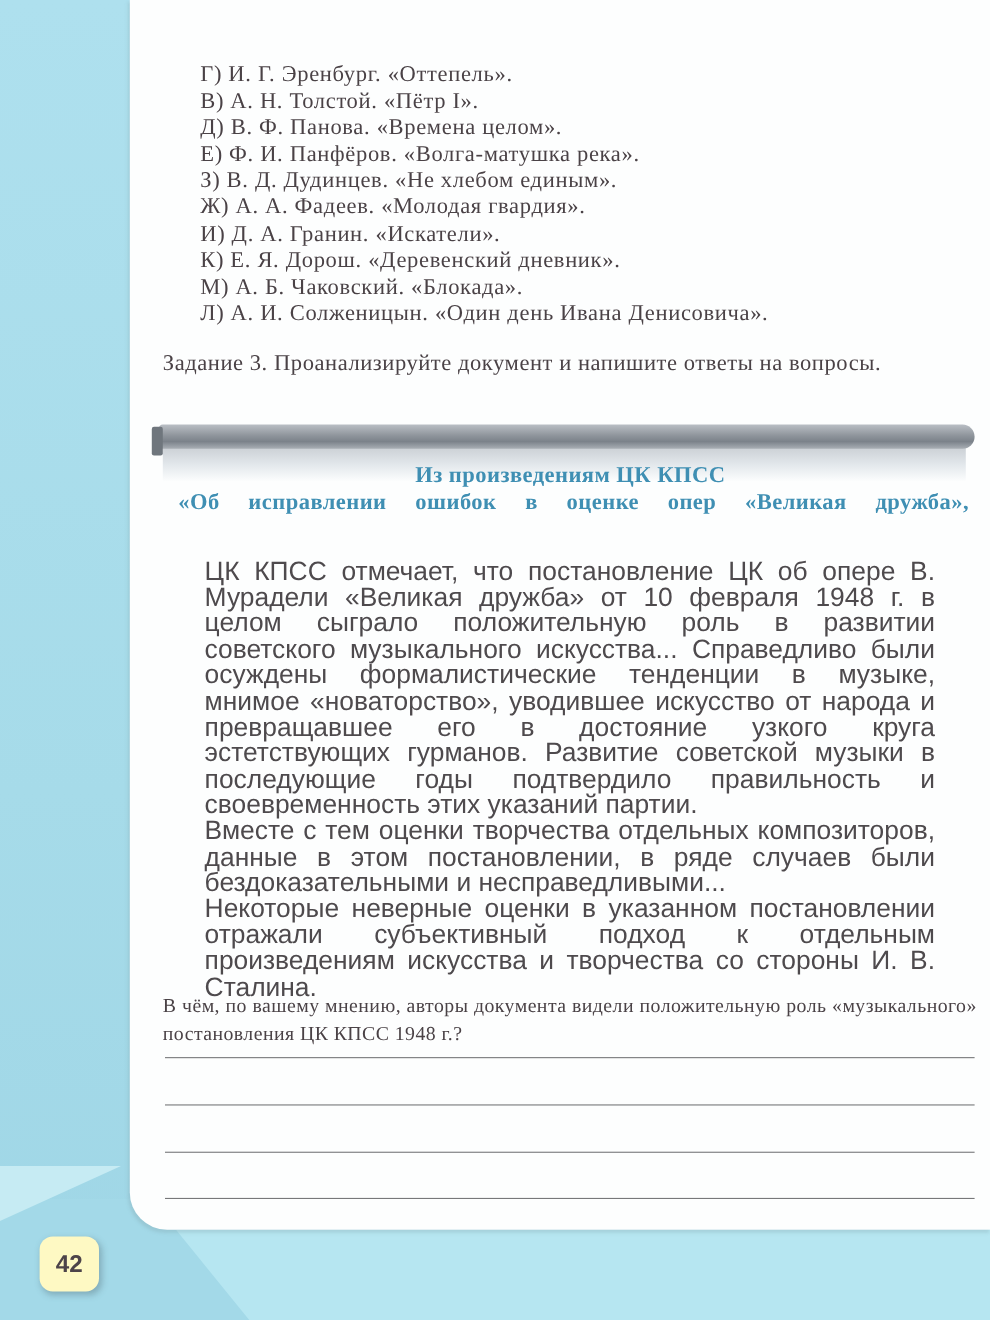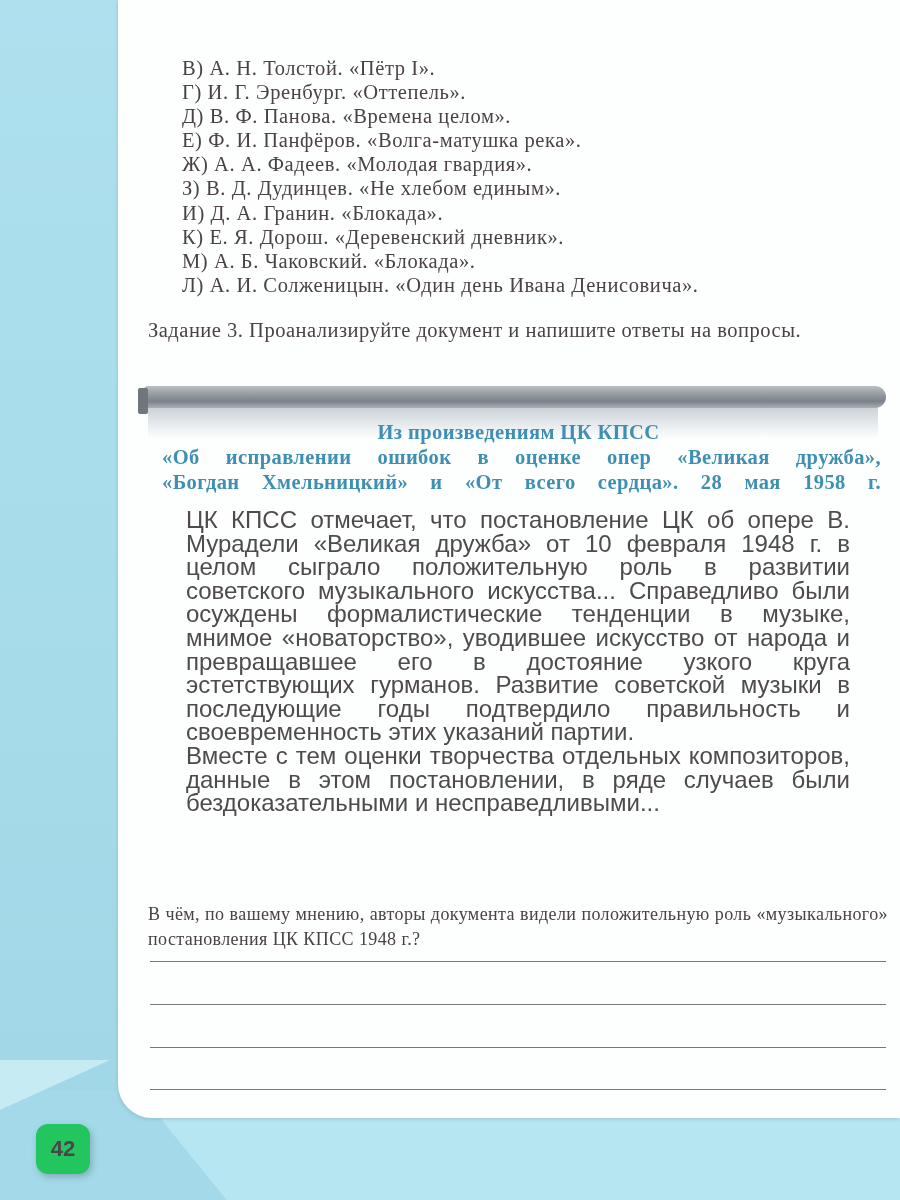--- a/index.html
+++ b/index.html
@@ -77,69 +77,69 @@
     position: absolute; left: 148px; top: 878px; width: 740px;
     font-size: 18px; line-height: 25px; color: #4a4246;
     text-align: justify; letter-spacing: 0.4px; margin-top: 24px;
   }
   .answer-line {
     position: absolute; left: 150px; width: 736px; height: 0;
     border-top: 1.5px solid #77787a;
   }
   .page-badge {
     position: absolute; left: 36px; top: 1124px; width: 54px; height: 50px;
-    background: #22c55e; border-radius: 12px;
+    background: #fef9c3; border-radius: 12px;
     box-shadow: 2px 3px 6px rgba(90,120,130,0.45);
     display: flex; align-items: center; justify-content: center;
     font-family: "Liberation Sans", "DejaVu Sans", sans-serif;
     font-weight: bold; font-size: 22px; color: #4d4449;
   }
 </style>
 </head>
 <body>
 
 <div class="bg-left"></div>
 <div class="bg-bottom-shape"></div>
 <div class="bg-bottom-light"></div>
 <div class="bg-diagonal"></div>
 
 <div class="page"></div>
 
 <div class="list">
+  <div class="item">Г) И. Г. Эренбург. «Оттепель».</div>
   <div class="item">В) А. Н. Толстой. «Пётр I».</div>
-  <div class="item">Г) И. Г. Эренбург. «Оттепель».</div>
   <div class="item">Д) В. Ф. Панова. «Времена целом».</div>
   <div class="item">Е) Ф. И. Панфёров. «Волга-матушка река».</div>
+  <div class="item">З) В. Д. Дудинцев. «Не хлебом единым».</div>
   <div class="item">Ж) А. А. Фадеев. «Молодая гвардия».</div>
-  <div class="item">З) В. Д. Дудинцев. «Не хлебом единым».</div>
-  <div class="item">И) Д. А. Гранин. «Блокада».</div>
+  <div class="item">И) Д. А. Гранин. «Искатели».</div>
   <div class="item">К) Е. Я. Дорош. «Деревенский дневник».</div>
   <div class="item">М) А. Б. Чаковский. «Блокада».</div>
   <div class="item">Л) А. И. Солженицын. «Один день Ивана Денисовича».</div>
 </div>
 
 <div class="task">
   <b>Задание 3.</b><span> Проанализируйте документ и напишите ответы на вопросы.</span>
 </div>
 
 <div class="scroll">
   <div class="scroll-sheet"></div>
   <div class="scroll-bar"></div>
   <div class="scroll-end-left"></div>
 </div>
 
 <div class="doc-title">
   <span class="l1">Из произведениям ЦК КПСС</span>
   <span class="l2">«Об исправлении ошибок в оценке опер «Великая дружба»,</span>
-  <span class="l3">«Богдан Хмельницкий» и «От всего сердца». 28 мая 1958 г.</span>
 </div>
 
 <div class="doc-body">
   <p>ЦК КПСС отмечает, что постановление ЦК об опере В. Мурадели «Великая дружба» от 10 февраля 1948 г. в целом сыграло положительную роль в развитии советского музыкального искусства... Справедливо были осуждены формалистические тенденции в музыке, мнимое «новаторство», уводившее искусство от народа и превращавшее его в достояние узкого круга эстетствующих гурманов. Развитие советской музыки в последующие годы подтвердило правильность и своевременность этих указаний партии.</p>
   <p>Вместе с тем оценки творчества отдельных композиторов, данные в этом постановлении, в ряде случаев были бездоказательными и несправедливыми...</p>
+  <p>Некоторые неверные оценки в указанном постановлении отражали субъективный подход к отдельным произведениям искусства и творчества со стороны И. В. Сталина.</p>
 </div>
 
 <div class="question">В чём, по вашему мнению, авторы документа видели положительную роль «музыкального» постановления ЦК КПСС 1948 г.?</div>
 
 <div class="answer-line" style="top:961px;"></div>
 <div class="answer-line" style="top:1004px;"></div>
 <div class="answer-line" style="top:1047px;"></div>
 <div class="answer-line" style="top:1089px;"></div>
 
 <div class="page-badge">

